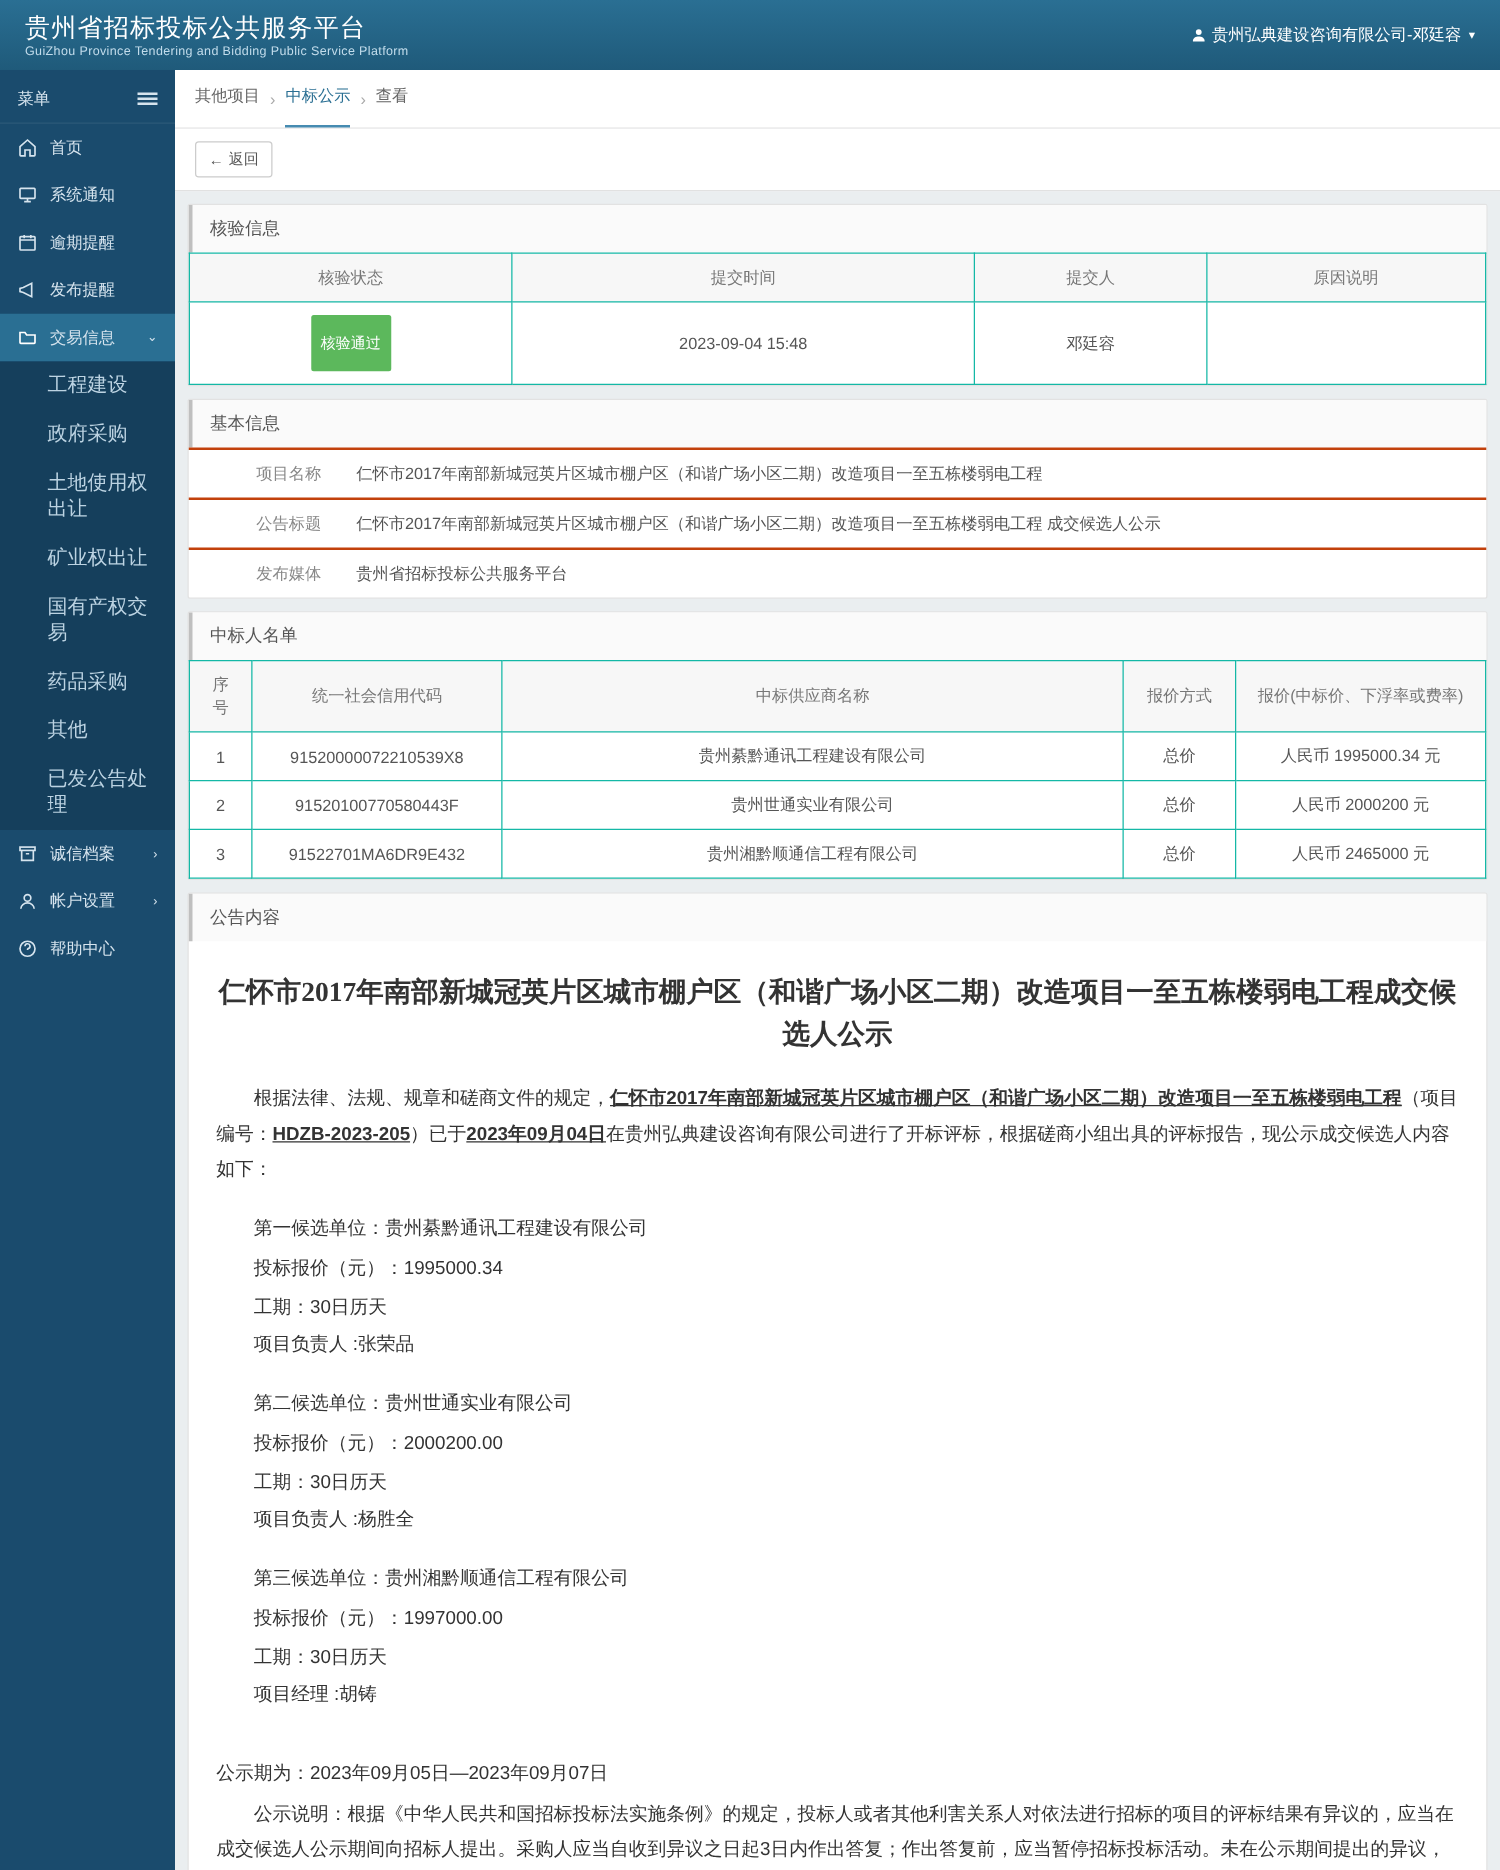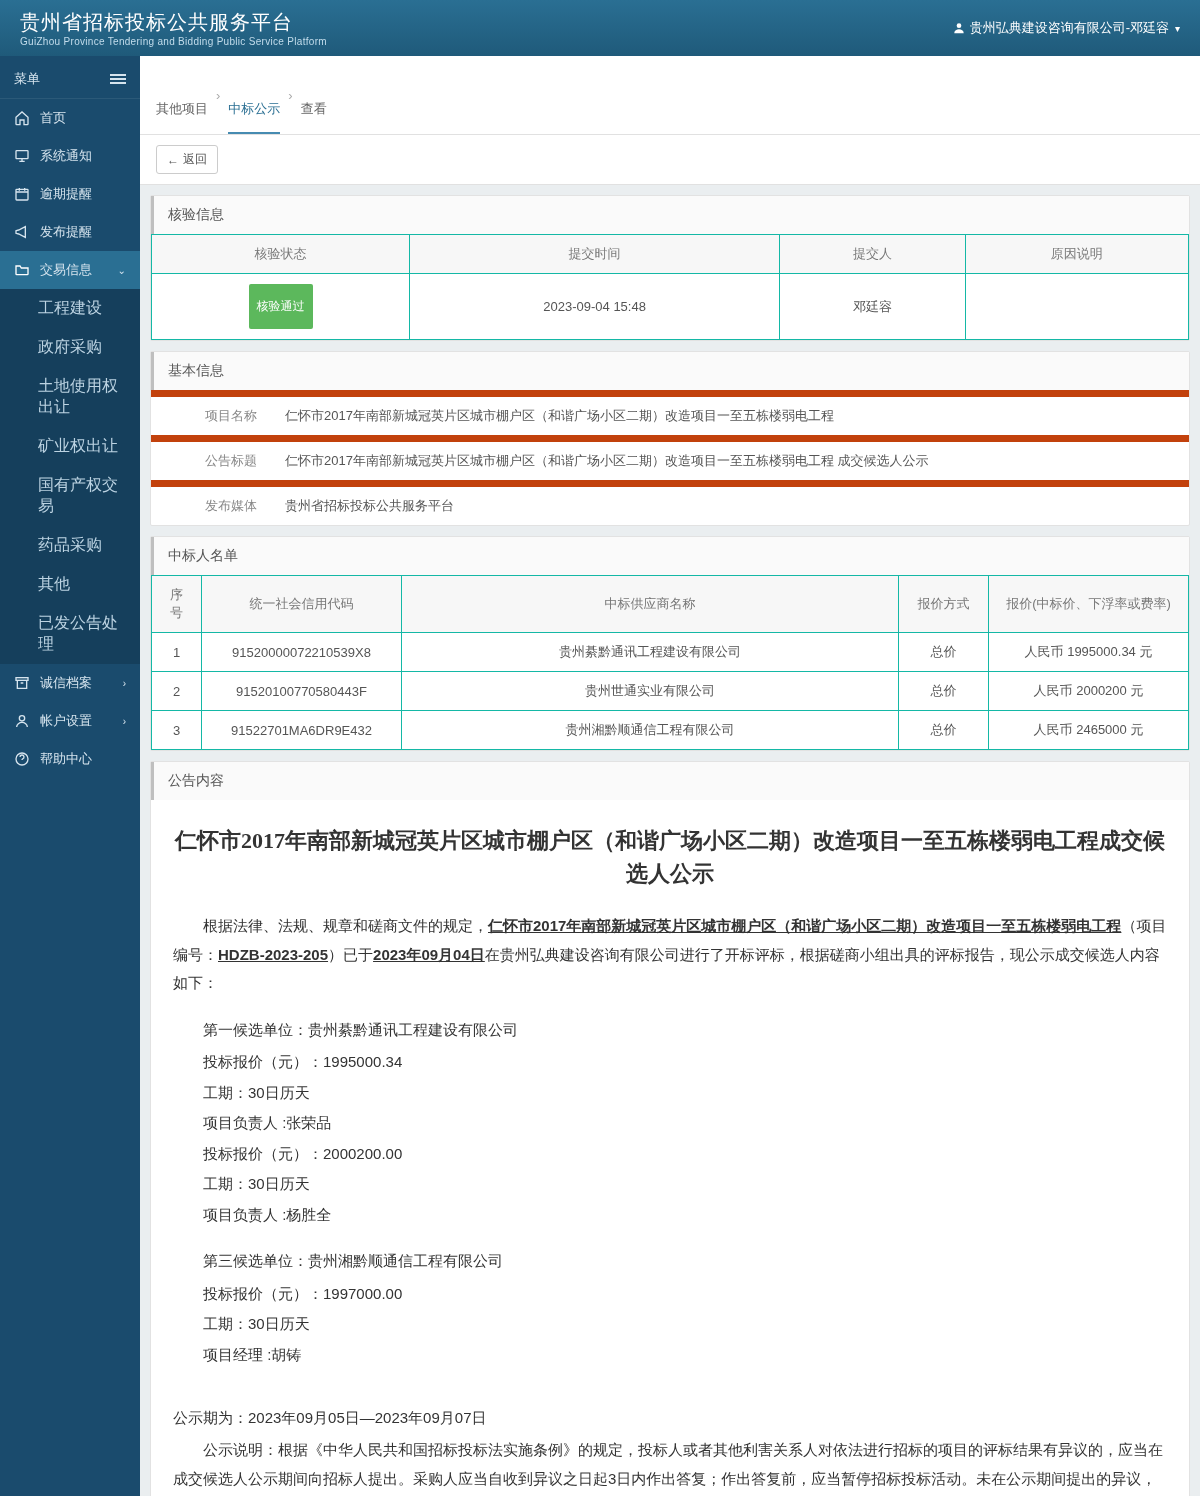--- a/index.html
+++ b/index.html
@@ -120,21 +120,21 @@
   .breadcrumb {
     background: #fff;
     padding: 12px 16px;
     font-size: 13px;
     color: #666;
     border-bottom: 1px solid #e1e1e1;
     display: flex;
     align-items: center;
     gap: 8px;
   }
-  .breadcrumb .bc-link { text-decoration: none; color: #666; position: relative; padding-bottom: 4px; margin-top: 32px; }
+  .breadcrumb .bc-link { text-decoration: none; color: #666; position: relative; padding-bottom: 4px; }
   .breadcrumb .bc-link.zhong { color: #2a6f93; }
   .breadcrumb .bc-link.zhong::after {
     content: "";
     position: absolute;
     left: 0; right: 0; bottom: -12px;
     height: 2px;
     background: #468bb1;
   }
   .breadcrumb .sep { color: #aaa; }
   .toolbar {
@@ -186,21 +186,21 @@
   .badge-pass {
     display: inline-block;
     background: #5cb85c;
     color: #fff;
     padding: 14px 8px;
     border-radius: 2px;
     font-size: 12px;
   }
   .info-row {
     display: flex;
-    border-top: 7px solid #c2410c;
+    border-top: 2px solid #c2410c;
   }
   .info-row:first-child { border-top: none; }
   .info-row .lbl {
     width: 120px;
     flex-shrink: 0;
     text-align: right;
     padding: 10px 14px;
     color: #888;
     font-size: 13px;
   }
@@ -460,20 +460,21 @@
 
         <p>
           <span>根据法律、法规、规章和磋商文件的规定，</span><span class="und">仁怀市2017年南部新城冠英片区城市棚户区（和谐广场小区二期）改造项目一至五栋楼弱电工程</span><span>（项目编号：</span><span class="und">HDZB-2023-205</span><span>）已于</span><span class="und">2023年09月04日</span><span>在贵州弘典建设咨询有限公司进行了开标评标，根据磋商小组出具的评标报告，现公示成交候选人内容如下：</span>
         </p>
 
         <p class="sec-head">第一候选单位：贵州綦黔通讯工程建设有限公司</p>
         <p class="field">投标报价（元）：1995000.34</p>
         <p class="field">工期：30日历天</p>
         <p class="field">项目负责人 :张荣品</p>
 
+        <p class="sec-head">第二候选单位：贵州世通实业有限公司</p>
         <p class="field">投标报价（元）：2000200.00</p>
         <p class="field">工期：30日历天</p>
         <p class="field">项目负责人 :杨胜全</p>
 
         <p class="sec-head">第三候选单位：贵州湘黔顺通信工程有限公司</p>
         <p class="field">投标报价（元）：1997000.00</p>
         <p class="field">工期：30日历天</p>
         <p class="field">项目经理 :胡铸</p>
 
         <br>

